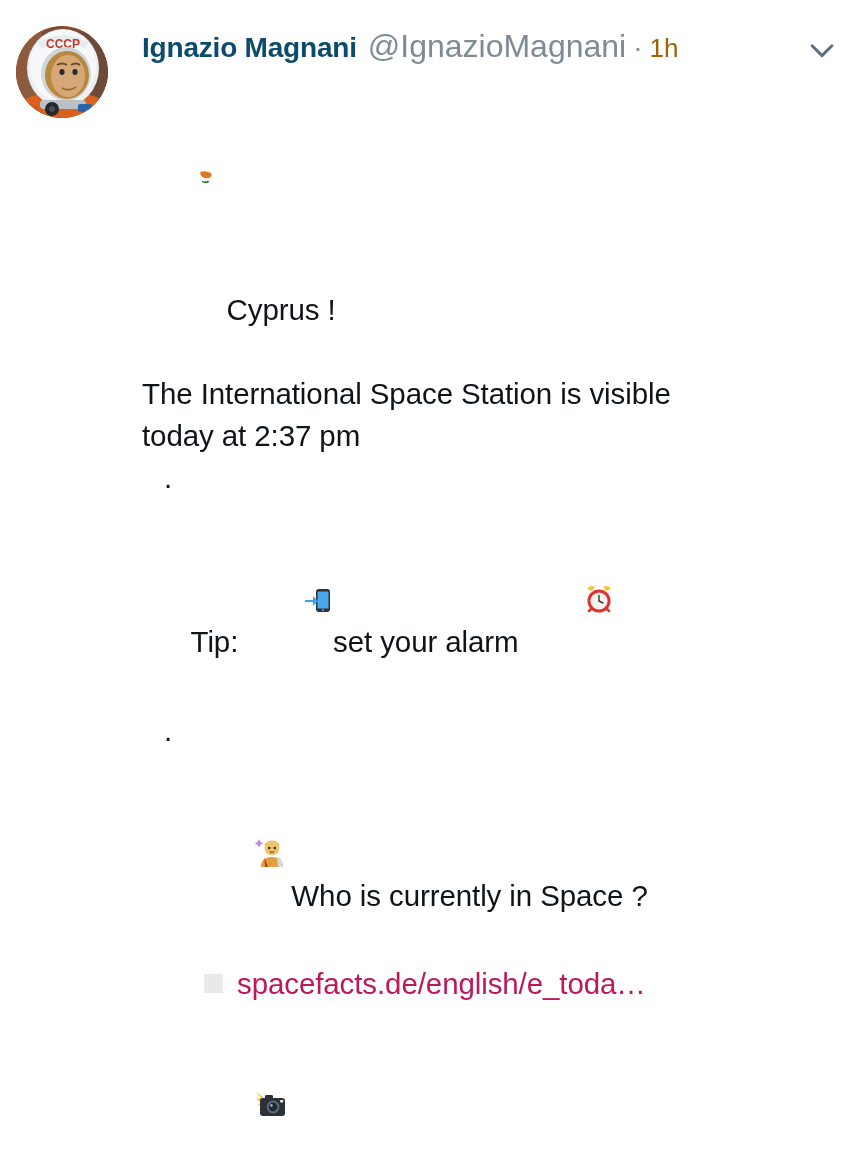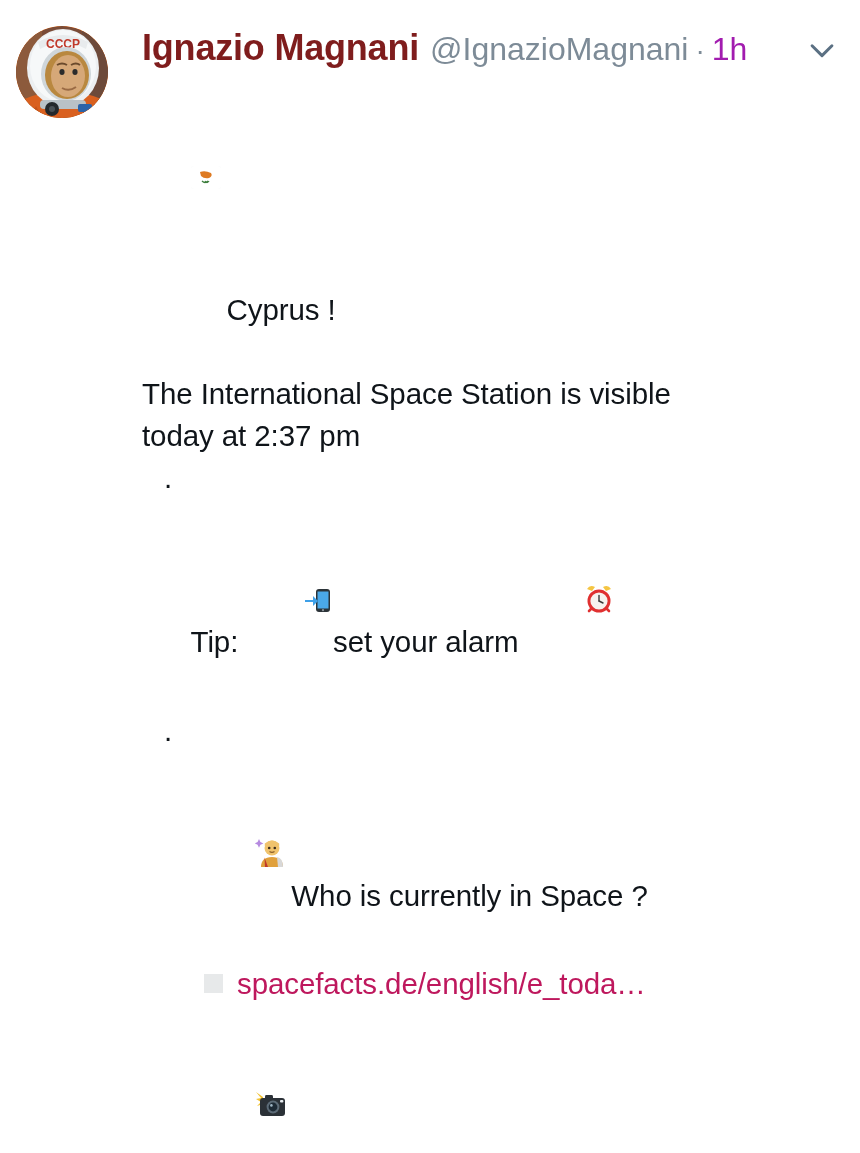--- a/index.html
+++ b/index.html
@@ -50,39 +50,39 @@
     padding-left: 30px;
   }
   .nameline {
     display: flex;
     align-items: baseline;
     white-space: nowrap;
     line-height: 1;
     padding-top: 8px;
   }
   .fullname {
-    font-size: 36px;
+    font-size: 28px;
     font-weight: bold;
-    color: #7f1d1d;
+    color: #0c4a6e;
     letter-spacing: -0.2px;
   }
   .handle {
     font-size: 32px;
     color: #7d8b97;
     margin-left: 11px;
     font-weight: normal;
   }
   .sep-dot {
     font-size: 28px;
     color: #7d8b97;
     margin: 0 7px;
   }
   .time {
-    font-size: 32px;
-    color: #a21caf;
+    font-size: 26px;
+    color: #a16207;
   }
   .caret {
     position: absolute;
     right: 18px;
     top: 30px;
     width: 40px;
     height: 40px;
     display: flex;
     align-items: center;
     justify-content: center;

